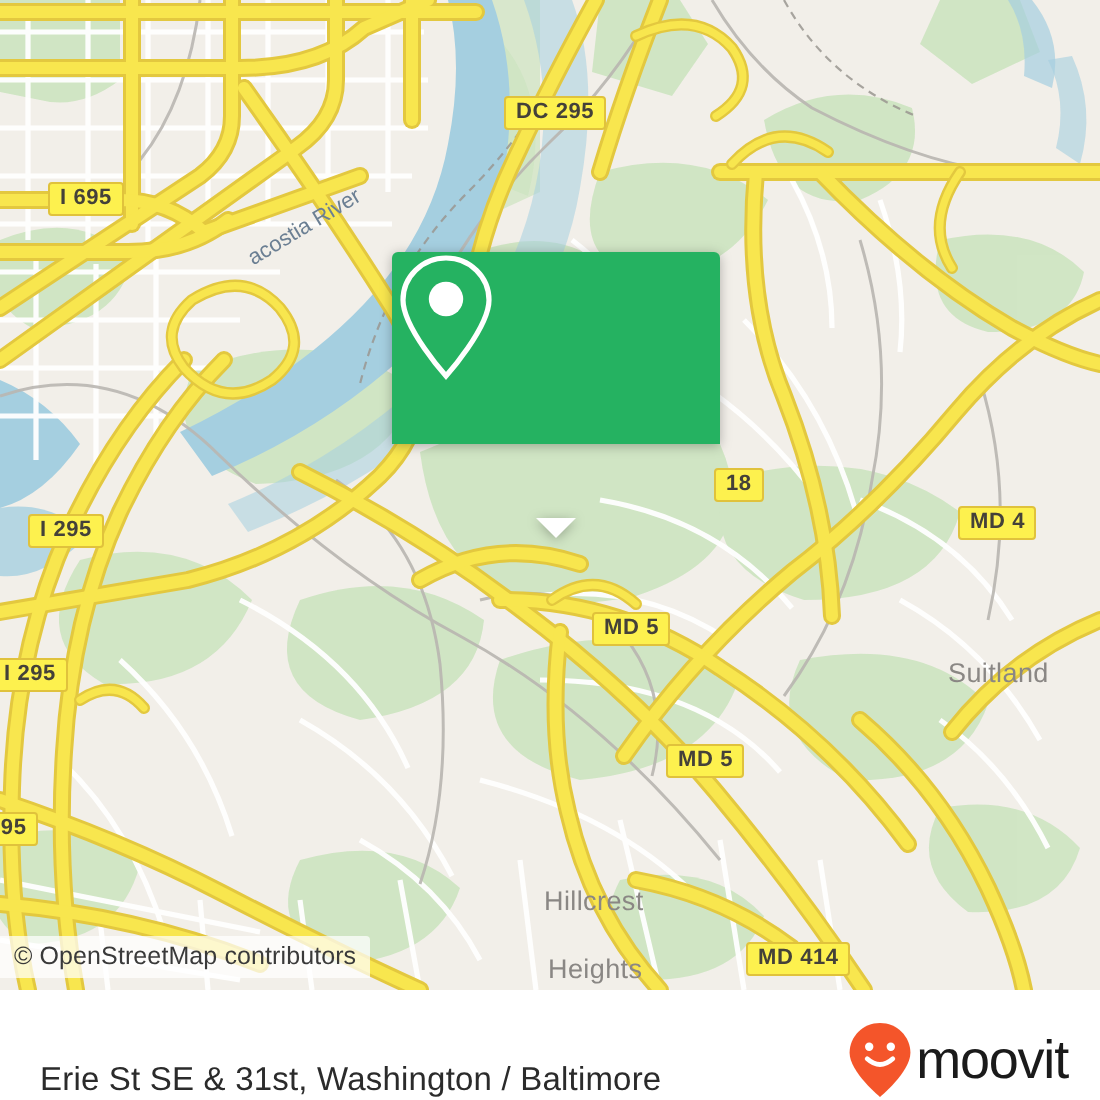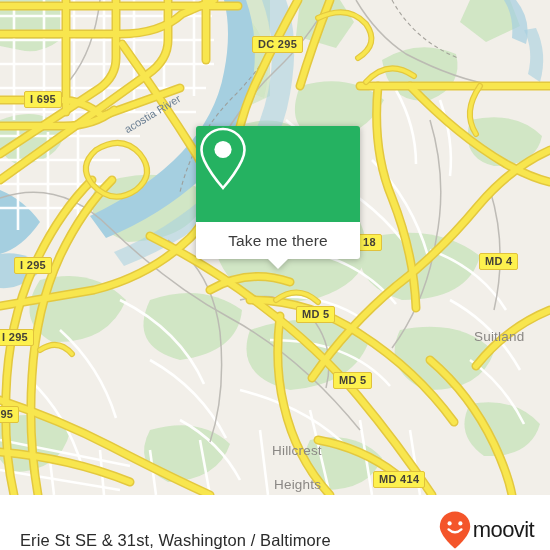--- a/index.html
+++ b/index.html
@@ -97,21 +97,21 @@
     display:flex;align-items:flex-end;justify-content:space-between;
     box-sizing:border-box;
     padding:0 16px 0 20px;
     border-top:1px solid #ffffff;
   }
   #footer-title{
     font-size:16.5px;color:#2b2b2b;letter-spacing:.1px;white-space:nowrap;
   }
   #brand{display:flex;align-items:center;gap:1px;}
   #brand-word{
-    font-size:22px;color:#1a1a1a;letter-spacing:-0.6px;line-height:30px;
+    font-size:27px;color:#1a1a1a;letter-spacing:-0.6px;line-height:30px;
     font-weight:normal;
   }
 </style>
 </head>
 <body>
 
 <div id="app">
 
   <div id="map">
     <svg width="550" height="495" viewBox="0 0 550 495">
@@ -278,44 +278,42 @@
         </g>
       </g>
     </svg>
 
     <div class="maplabel river-label" style="left:122px;top:125px;transform:rotate(-31deg);">acostia River</div>
 
     <div class="maplabel place-label" style="left:474px;top:329px;">Suitland</div>
     <div class="maplabel place-label" style="left:272px;top:443px;">Hillcrest</div>
     <div class="maplabel place-label" style="left:274px;top:457px;margin-top:20px;">Heights</div>
 
-    <div class="shield" style="left:252px;top:36px;text-align:center;">DC 295</div>
+    <div class="shield" style="left:252px;top:48px;text-align:center;">DC 295</div>
     <div class="shield" style="left:24px;top:91px;">I 695</div>
     <div class="shield" style="left:479px;top:209px;margin-top:44px;">MD 4</div>
     <div class="shield" style="left:357px;top:234px;">18</div>
     <div class="shield" style="left:14px;top:257px;">I 295</div>
     <div class="shield" style="left:296px;top:306px;">MD 5</div>
     <div class="shield" style="left:-4px;top:329px;">I 295</div>
     <div class="shield" style="left:333px;top:372px;">MD 5</div>
     <div class="shield" style="left:-12px;top:406px;">295</div>
     <div class="shield" style="left:373px;top:471px;text-align:center;">MD 414</div>
 
     <div id="card">
       <div id="card-green">
         <svg width="54" height="66" viewBox="0 0 54 66">
           <path d="M27 3 C15 3 5.5 12.4 5.5 24 C5.5 38 27 62 27 62 C27 62 48.5 38 48.5 24 C48.5 12.4 39 3 27 3 Z" fill="none" stroke="#ffffff" stroke-width="2.6"></path>
           <circle cx="27" cy="23.5" r="8.6" fill="#ffffff"></circle>
         </svg>
       </div>
-      <div id="card-white">
-        <span id="card-label">Take me there</span>
-      </div>
       <div id="card-pointer"></div>
     </div>
 
+    <div id="attribution">© OpenStreetMap contributors</div>
   </div>
 
   <div id="footer">
     <div id="footer-title">Erie St SE &amp; 31st, Washington / Baltimore</div>
     <div id="brand">
       <svg width="34" height="40" viewBox="0 0 34 40">
         <path d="M17 1.5 C8.6 1.5 1.8 8.2 1.8 16.4 C1.8 26 17 38.5 17 38.5 C17 38.5 32.2 26 32.2 16.4 C32.2 8.2 25.4 1.5 17 1.5 Z" fill="#f4552a"></path>
         <circle cx="11.6" cy="13.4" r="2.1" fill="#ffffff"></circle>
         <circle cx="22.4" cy="13.4" r="2.1" fill="#ffffff"></circle>
         <path d="M10.6 19.4 Q17 25.2 23.4 19.4" fill="none" stroke="#ffffff" stroke-width="2.4" stroke-linecap="round"></path>

